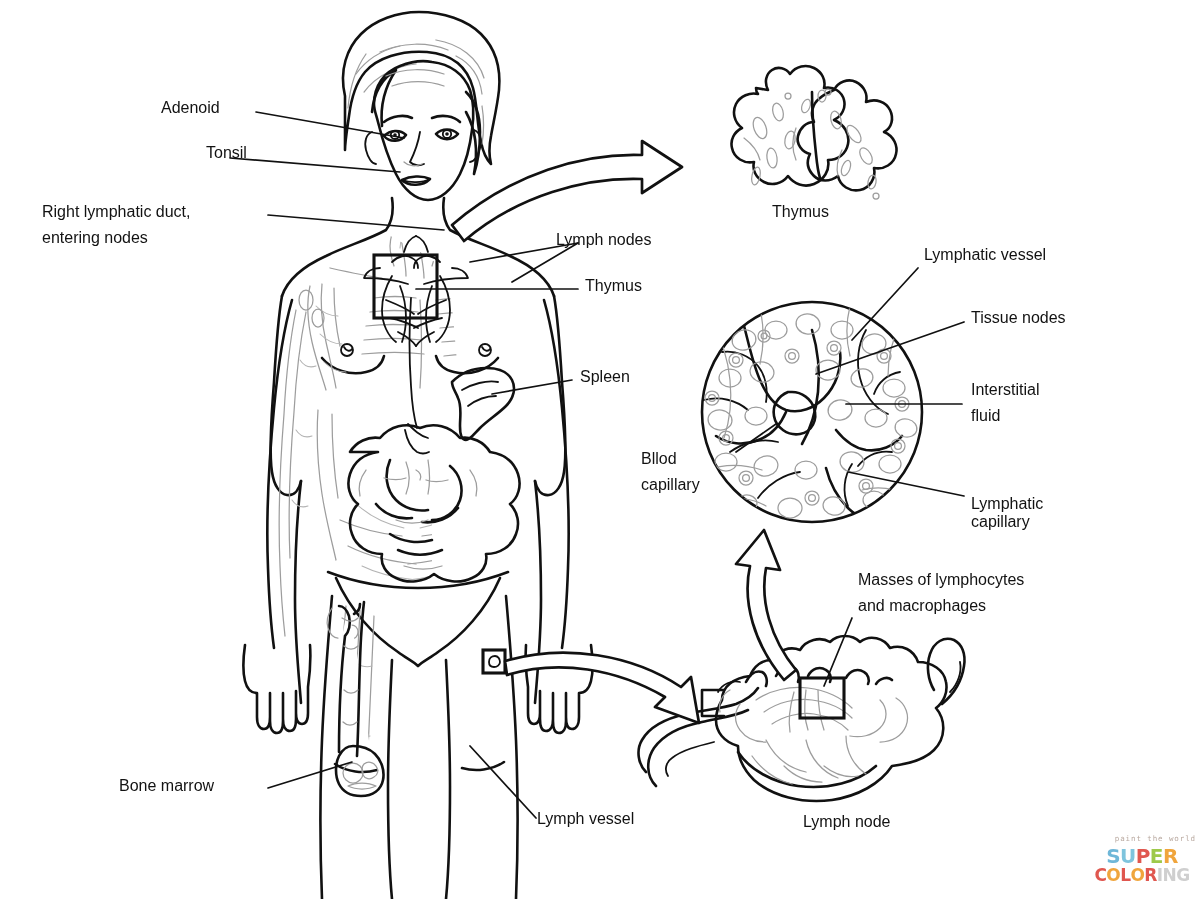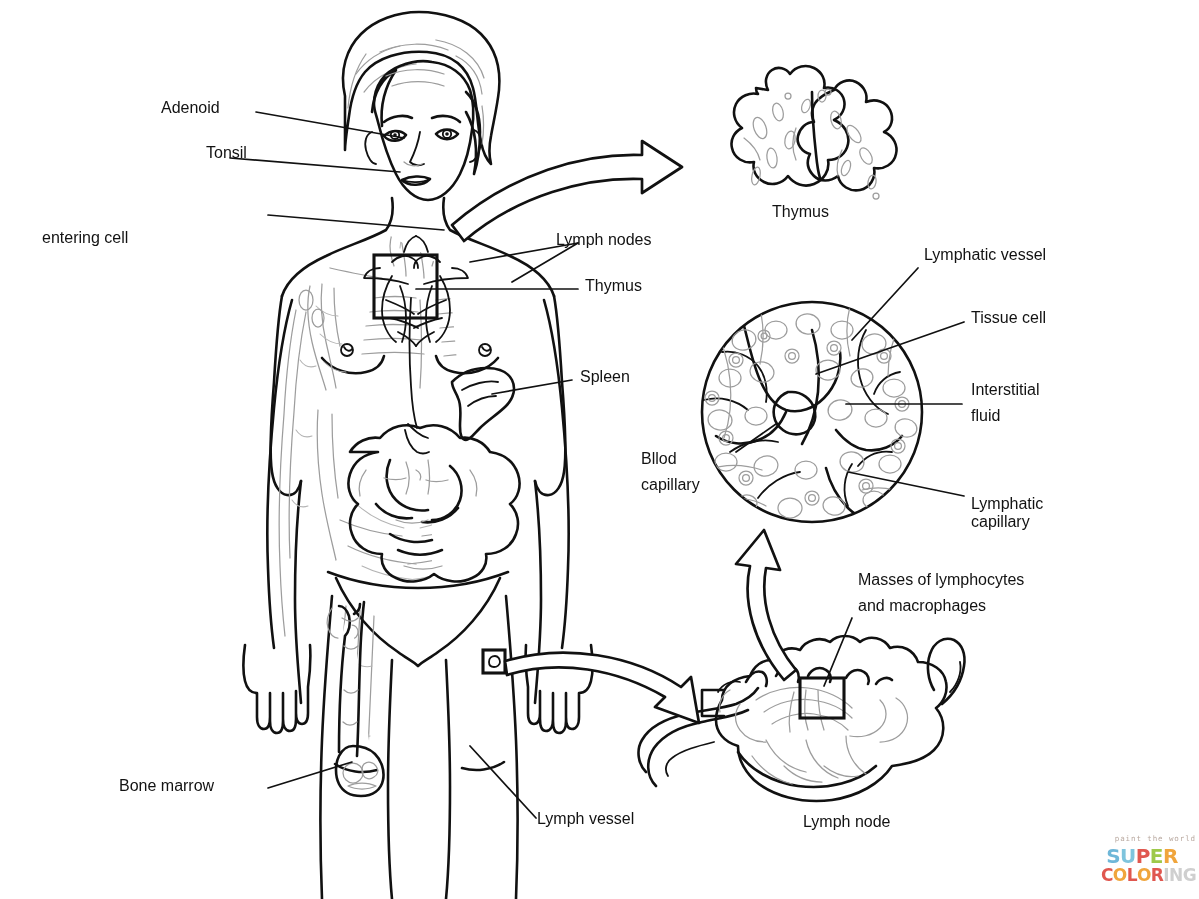--- a/index.html
+++ b/index.html
@@ -15,21 +15,21 @@
   .t-title{font-size:35px;letter-spacing:.2px;}
   .t-main{font-size:16px;}
   
   #wm{position:absolute;left:1088px;top:833px;width:108px;height:62px;
       font-family:"DejaVu Sans Mono","Liberation Mono",monospace;}
   #wm .pw{font-size:7.5px;letter-spacing:.9px;color:#b9a9a0;text-align:right;
           width:108px;display:block;margin-top:1px;}
   #wm .row{display:block;text-align:center;width:108px;font-weight:bold;
            font-family:"DejaVu Sans","Liberation Sans",sans-serif;}
   #wm .r1{font-size:20px;letter-spacing:-.6px;margin-top:1px;}
-  #wm .r2{font-size:17px;letter-spacing:-.6px;margin-top:-3px;text-align:right;}
+  #wm .r2{font-size:17px;letter-spacing:-.6px;margin-top:-3px;}
   #wm .row span{display:inline-block;}
 </style>
 </head>
 <body>
 
 <div id="stage">
 
   <svg id="art" viewBox="0 0 1199 899" xmlns="http://www.w3.org/2000/svg">
     <defs>
       <style>
@@ -500,33 +500,34 @@
       <path class="lead" d="M962 404 L846 404"></path>
       <path class="lead" d="M964 496 L848 472"></path>
       <path class="lead" d="M736 452 L776 424"></path>
       <path class="lead" d="M852 618 L824 686"></path>
     </g>
   </svg>
 
 
   <div class="lbl t-main" style="left:161px;top:99px;">Adenoid</div>
   <div class="lbl t-main" style="left:186px;top:144px;margin-left:20px;">Tonsil</div>
-  <div class="lbl t-main" style="left:42px;top:229px;">entering cell</div>
+  <div class="lbl t-main" style="left:42px;top:203px;">Right lymphatic duct,</div>
+  <div class="lbl t-main" style="left:42px;top:229px;">entering nodes</div>
 
   <div class="lbl t-main" style="left:556px;top:231px;">Lymph nodes</div>
   <div class="lbl t-main" style="left:585px;top:277px;">Thymus</div>
   <div class="lbl t-main" style="left:580px;top:368px;">Spleen</div>
 
   <div class="lbl t-main" style="left:119px;top:777px;">Bone marrow</div>
   <div class="lbl t-main" style="left:537px;top:810px;text-align:center;">Lymph vessel</div>
 
   <div class="lbl t-main" style="left:772px;top:203px;">Thymus</div>
 
   <div class="lbl t-main" style="left:924px;top:246px;">Lymphatic vessel</div>
-  <div class="lbl t-main" style="left:971px;top:309px;">Tissue cell</div>
+  <div class="lbl t-main" style="left:971px;top:309px;">Tissue nodes</div>
   <div class="lbl t-main" style="left:971px;top:381px;">Interstitial</div>
   <div class="lbl t-main" style="left:971px;top:407px;">fluid</div>
   <div class="lbl t-main" style="left:971px;top:487px;margin-top:8px;">Lymphatic</div>
   <div class="lbl t-main" style="left:971px;top:513px;">capillary</div>
 
   <div class="lbl t-main" style="left:641px;top:450px;">Bllod</div>
   <div class="lbl t-main" style="left:641px;top:476px;">capillary</div>
 
   <div class="lbl t-main" style="left:858px;top:571px;">Masses of lymphocytes</div>
   <div class="lbl t-main" style="left:858px;top:597px;">and macrophages</div>

